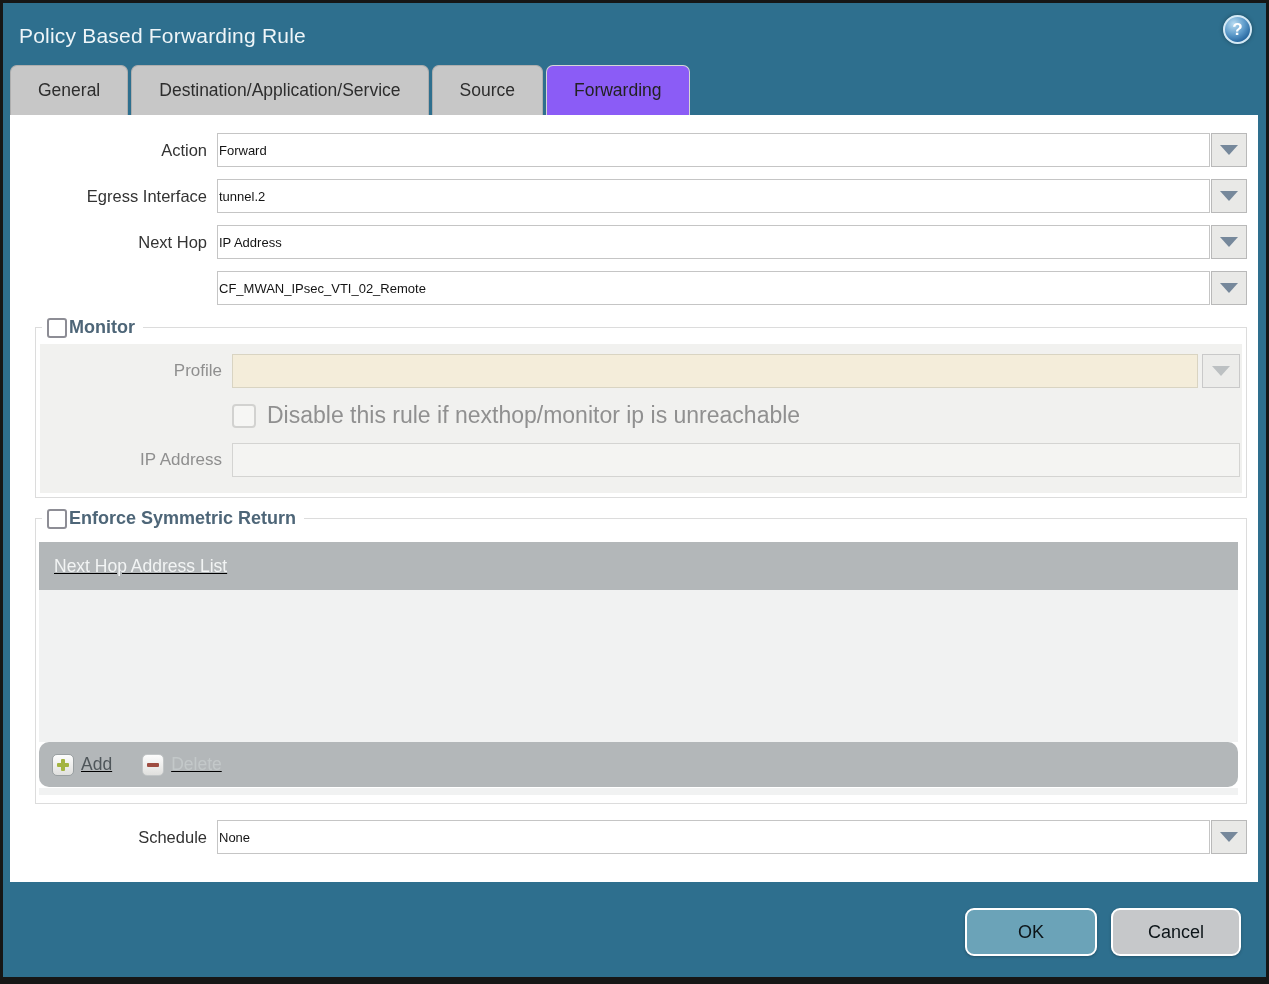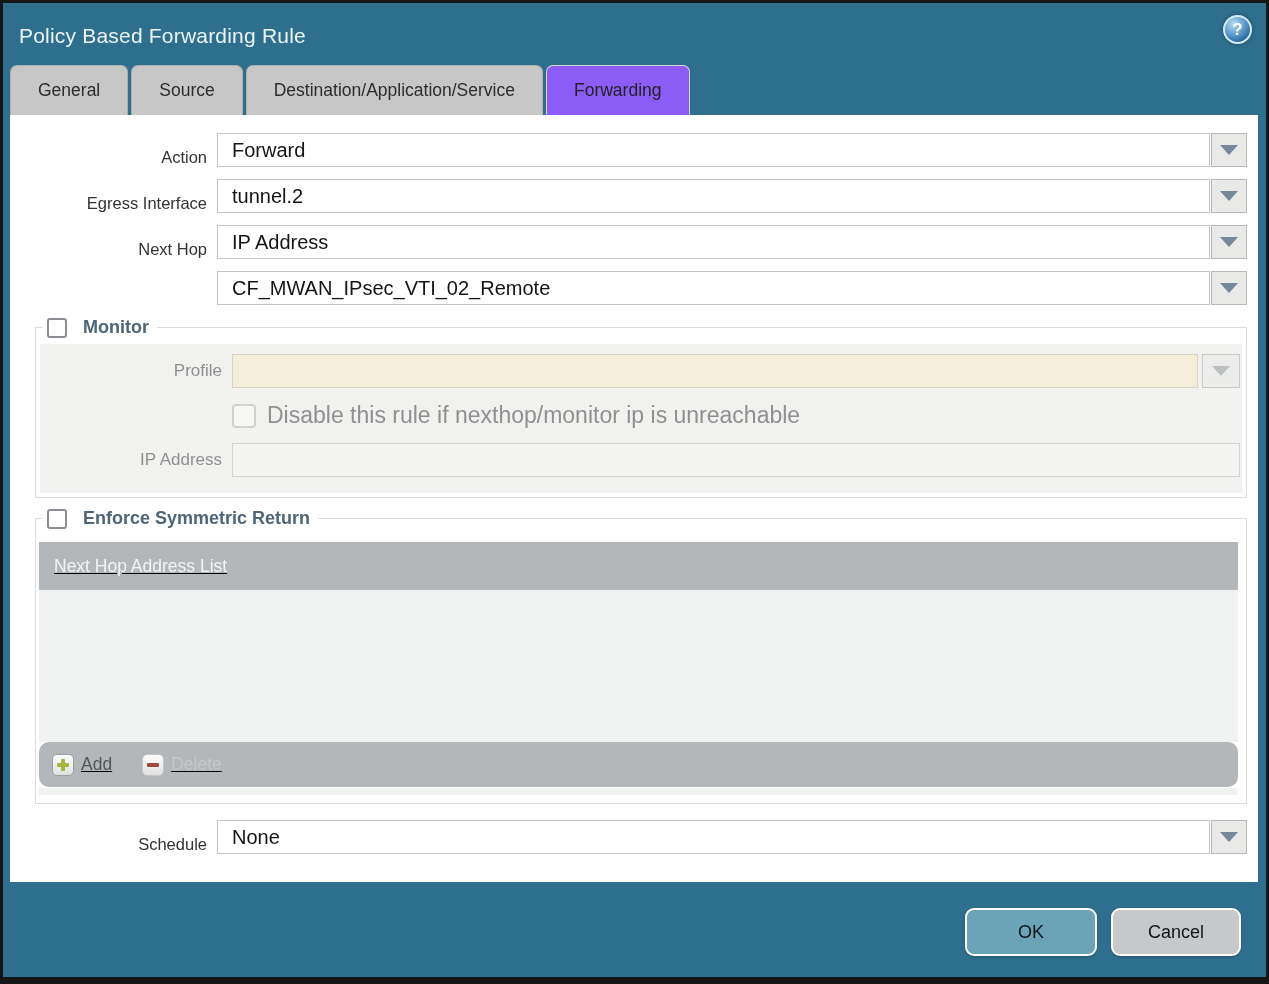--- a/index.html
+++ b/index.html
@@ -41,30 +41,30 @@
     cursor: pointer; white-space: nowrap;
   }
   .tab.active { background:#8b5cf6; border-color:#d6d6d6; color:#222; }
 
   
   .panel {
     margin: 0 7px; width: 1248px; height: 767px;
     background:#ffffff; padding-top: 18px;
   }
 
-  .form-row { display:flex; align-items:flex-end; margin-bottom: 12px; }
+  .form-row { display:flex; align-items:center; margin-bottom: 12px; }
   .form-label {
     width: 197px; margin-right: 10px; flex:none;
     text-align:right; font-size: 16.5px; color:#333;
   }
   .field { display:flex; width: 1030px; height: 34px; flex:none; }
   .field-input {
     flex: 1; background:#fff; border:1px solid #c5c5c5;
-    display:flex; align-items:center; padding: 0 14px;
-    font-size: 20px; color:#141414; cursor: text;
+    display:flex; align-items:center; padding: 0 1px;
+    font-size: 13px; color:#141414; cursor: text;
   }
   .dd-btn {
     width: 36px; height: 34px; margin-left: 1px; flex:none;
     background:#e9e9e7; border:1px solid #b9b9b9;
     display:flex; align-items:center; justify-content:center;
     cursor: pointer;
   }
   .tri {
     width:0; height:0;
     border-left: 9px solid transparent; border-right: 9px solid transparent;
@@ -72,21 +72,21 @@
   }
   .tri.disabled { border-top-color:#bcc0c2; }
 
   
   fieldset.section {
     border: 1px solid #dcdcdc;
     margin: 10px 11px 0 25px;
     padding: 0;
   }
   fieldset.section legend {
-    display:flex; align-items:center; gap: 16px;
+    display:flex; align-items:center; gap: 2px;
     margin-left: 6px; padding: 0 8px 0 5px;
     font-size: 18px; font-weight: bold; color:#4e6678;
   }
   .cb {
     width: 20px; height: 20px; flex:none;
     background:#fff; border: 2px solid #8d8d95; border-radius: 3px;
     cursor: pointer;
   }
   .cb.disabled { width: 24px; height: 24px; border: 2px solid #d2d2d0; background:#f6f6f4; border-radius: 4px; cursor: default; }
 
@@ -144,24 +144,24 @@
   </div>
   <div class="help-icon">
     <span>?</span>
   </div>
 
   <div class="tabs">
     <div class="tab">
       <span>General</span>
     </div>
     <div class="tab">
+      <span>Destination/Application/Service</span>
+    </div>
+    <div class="tab">
       <span>Source</span>
-    </div>
-    <div class="tab">
-      <span>Destination/Application/Service</span>
     </div>
     <div class="tab active">
       <span>Forwarding</span>
     </div>
   </div>
 
   <div class="panel">
 
     <div class="form-row">
       <div class="form-label">Action</div>

